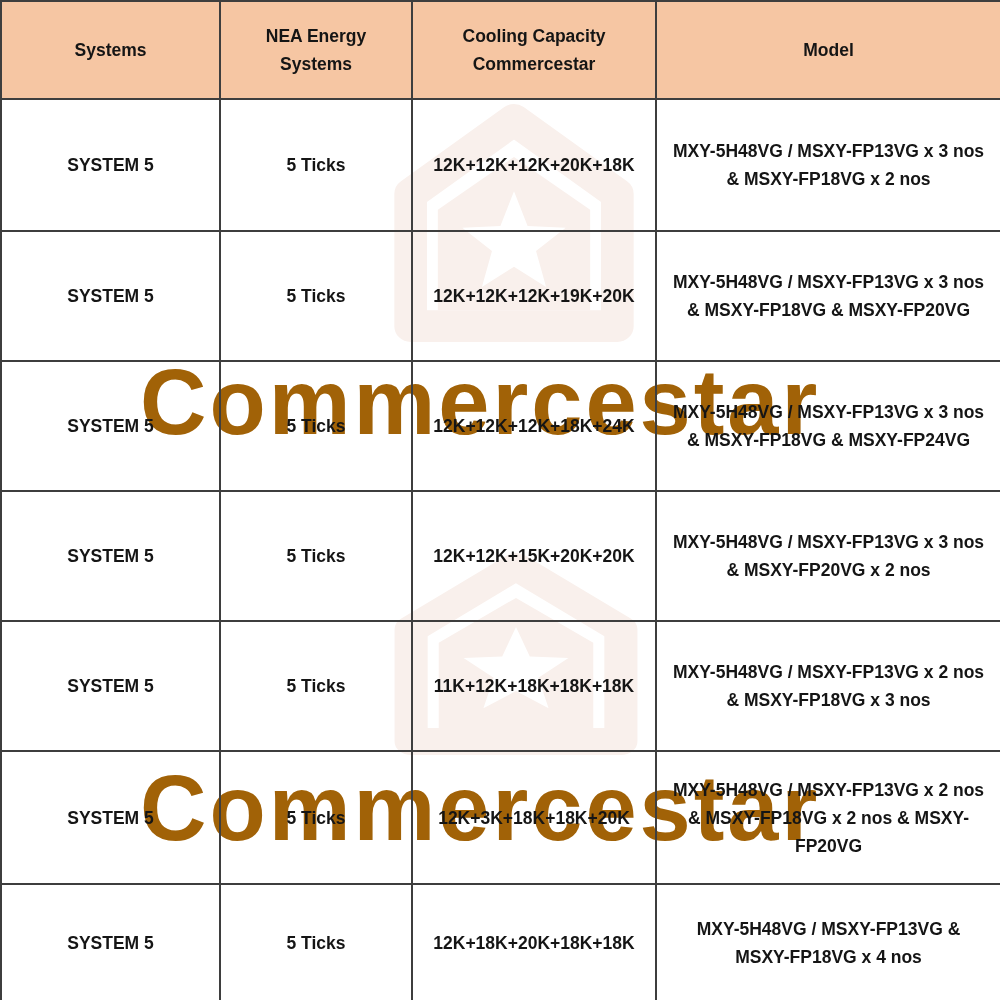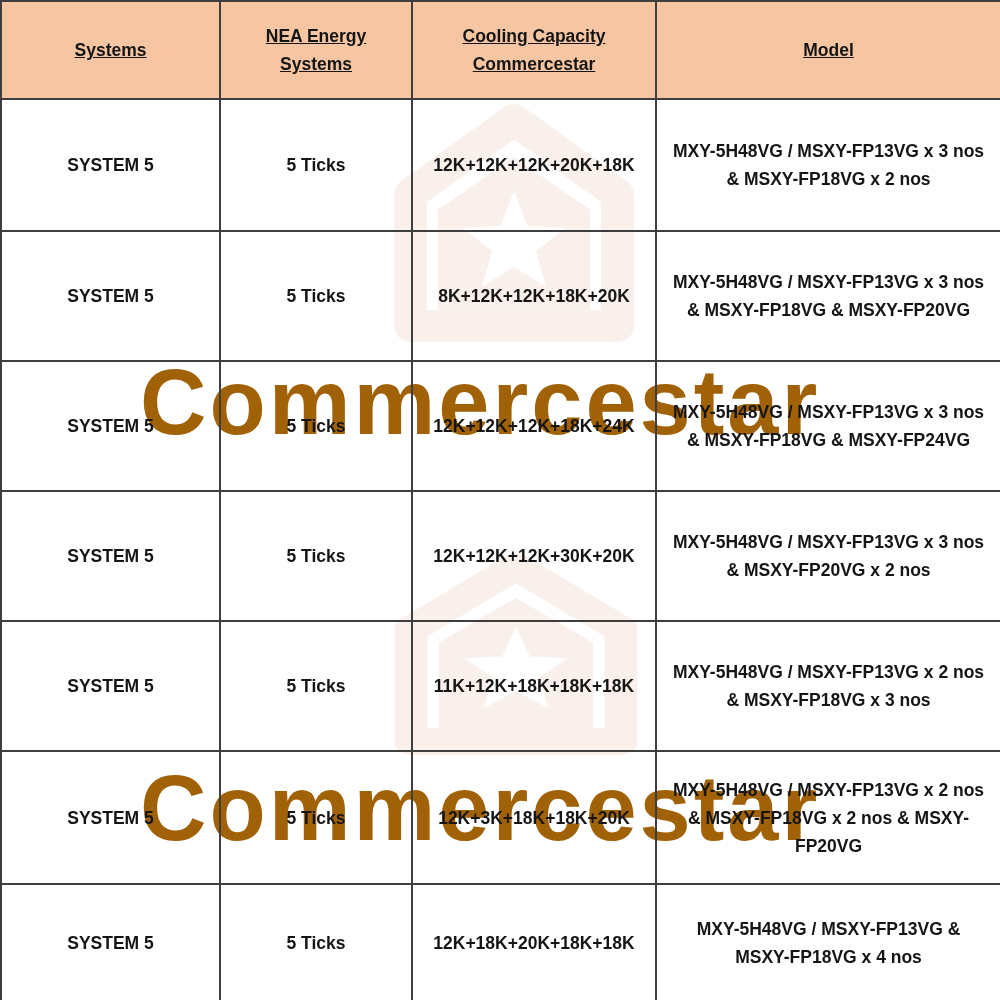--- a/index.html
+++ b/index.html
@@ -59,21 +59,21 @@
     line-height: 1.6;
   }
   .spec-table td {
     font-size: 17.5px;
     line-height: 1.6;
   }
   .col-systems  { width: 219px; }
   .col-ticks    { width: 192px; }
   .col-combo    { width: 244px; }
   .col-model    { width: 345px; }
-  tr.hdr        { height: 98px; text-decoration: underline;  }
+  tr.hdr        { height: 98px;  }
   tr.r0 { height: 132px; }
   tr.r1 { height: 130px; }
   tr.r2 { height: 130px; }
   tr.r3 { height: 130px; }
   tr.r4 { height: 130px; }
   tr.r5 { height: 133px; }
   tr.r6 { height: 117px; }
 </style>
 </head>
 <body>
@@ -113,33 +113,33 @@
     <tbody>
       <tr class="r0">
         <td>SYSTEM 5</td>
         <td>5 Ticks</td>
         <td>12K+12K+12K+20K+18K</td>
         <td>MXY-5H48VG / MSXY-FP13VG x 3 nos &amp; MSXY-FP18VG x 2 nos</td>
       </tr>
       <tr class="r1">
         <td>SYSTEM 5</td>
         <td>5 Ticks</td>
-        <td>8K+12K+12K+18K+20K</td>
+        <td>12K+12K+12K+19K+20K</td>
         <td>MXY-5H48VG / MSXY-FP13VG x 3 nos &amp; MSXY-FP18VG &amp; MSXY-FP20VG</td>
       </tr>
       <tr class="r2">
         <td>SYSTEM 5</td>
         <td>5 Ticks</td>
         <td>12K+12K+12K+18K+24K</td>
         <td>MXY-5H48VG / MSXY-FP13VG x 3 nos &amp; MSXY-FP18VG &amp; MSXY-FP24VG</td>
       </tr>
       <tr class="r3">
         <td>SYSTEM 5</td>
         <td>5 Ticks</td>
-        <td>12K+12K+12K+30K+20K</td>
+        <td>12K+12K+15K+20K+20K</td>
         <td>MXY-5H48VG / MSXY-FP13VG x 3 nos &amp; MSXY-FP20VG x 2 nos</td>
       </tr>
       <tr class="r4">
         <td>SYSTEM 5</td>
         <td>5 Ticks</td>
         <td>11K+12K+18K+18K+18K</td>
         <td>MXY-5H48VG / MSXY-FP13VG x 2 nos &amp; MSXY-FP18VG x 3 nos</td>
       </tr>
       <tr class="r5">
         <td>SYSTEM 5</td>

